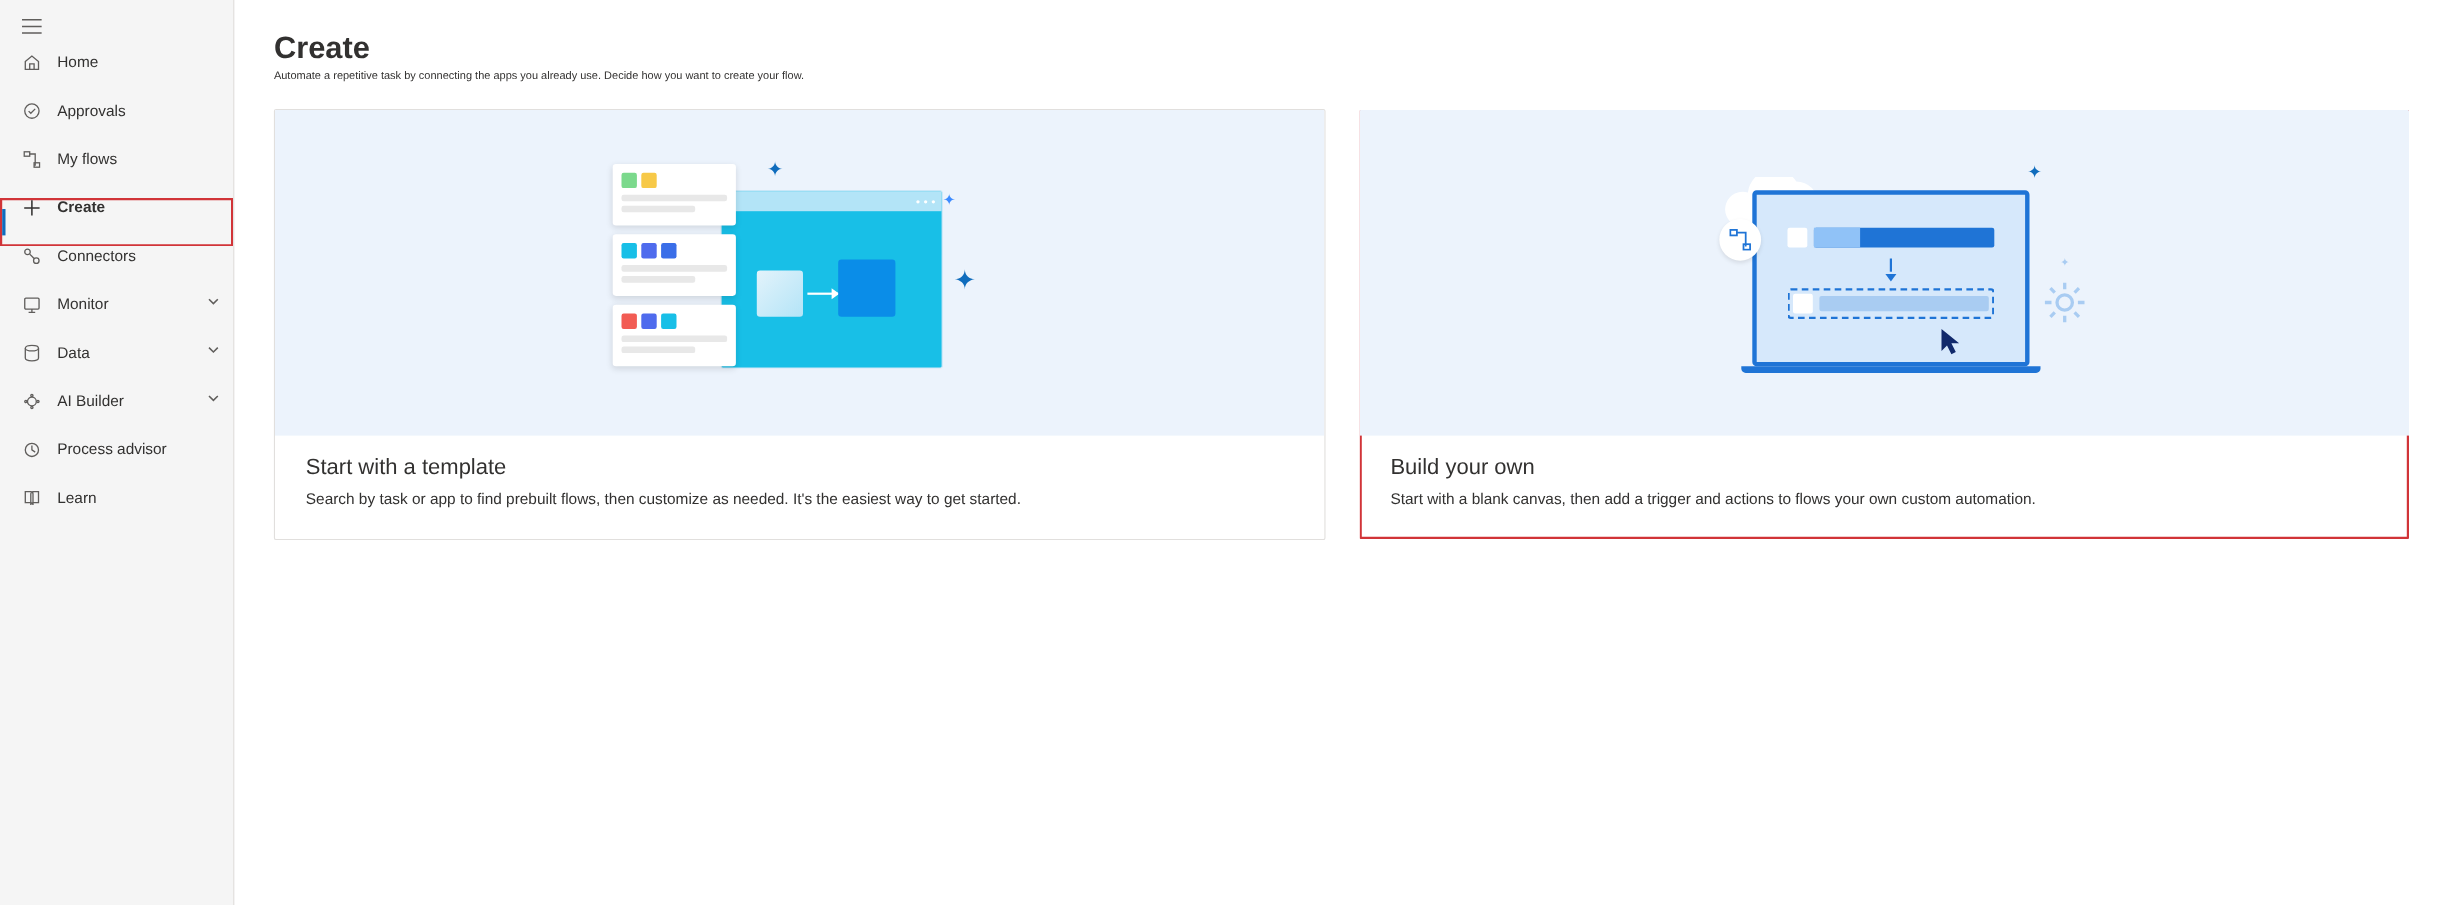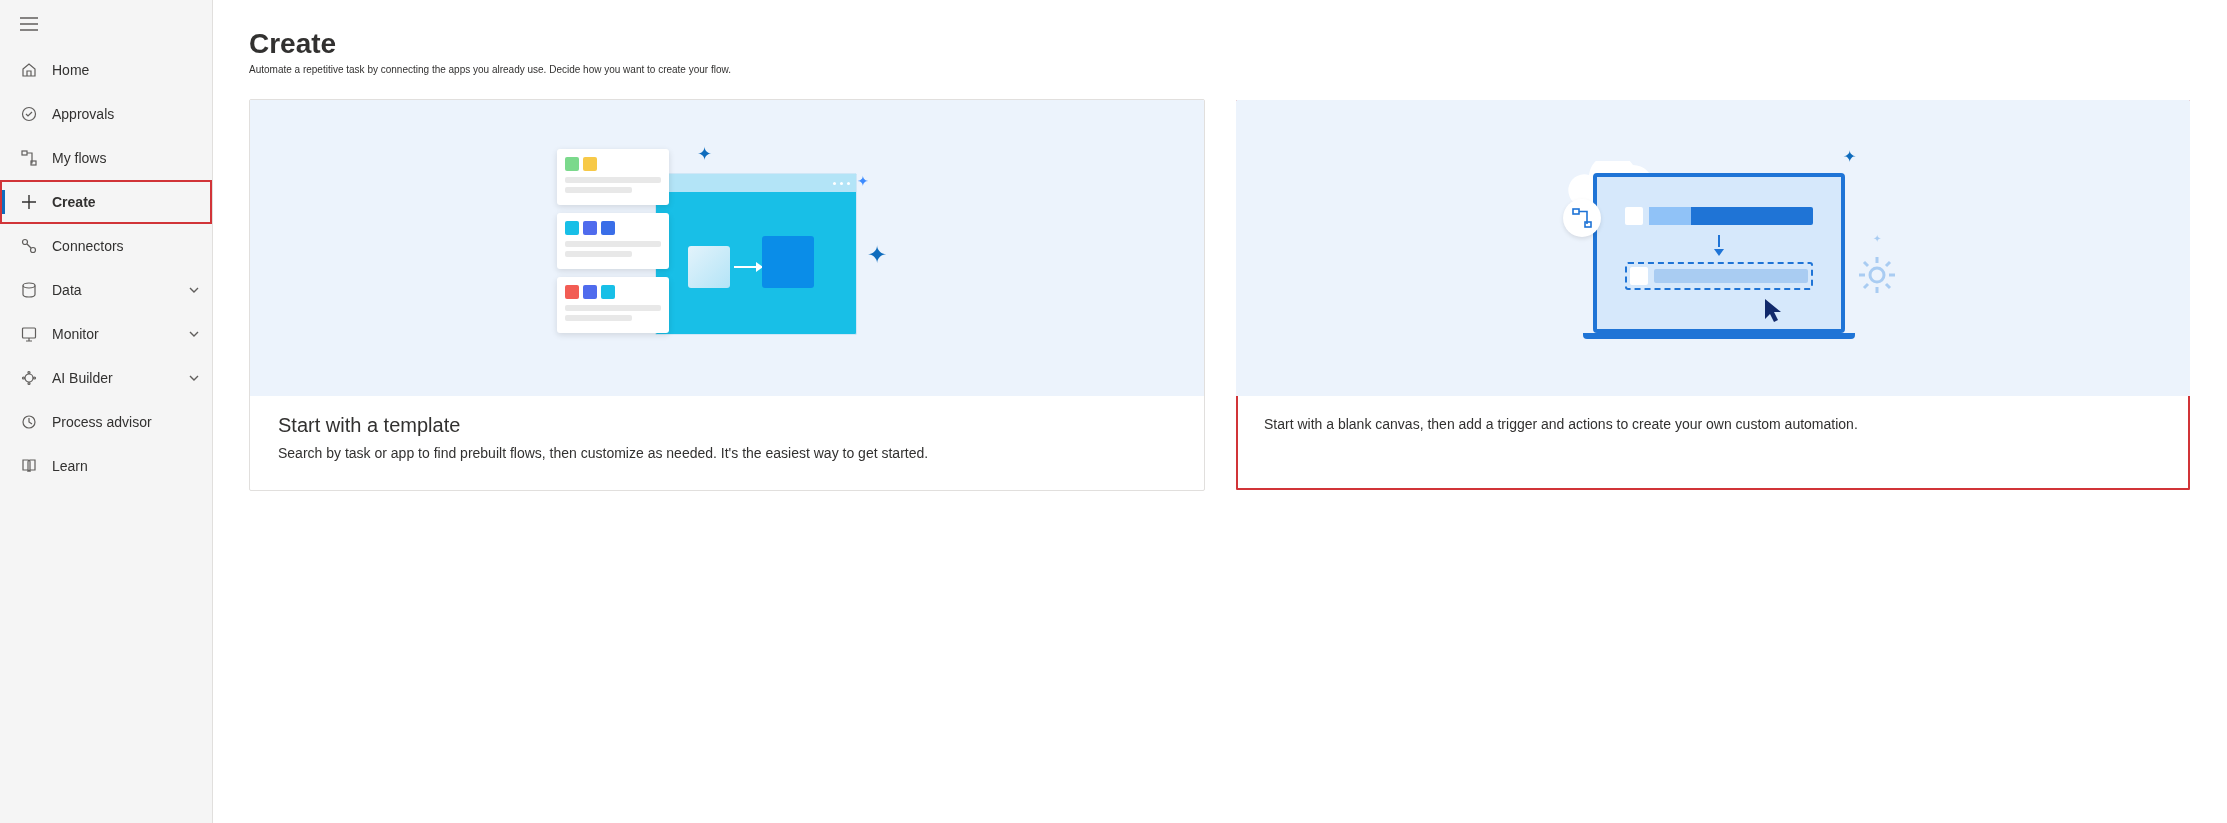--- a/index.html
+++ b/index.html
@@ -28,21 +28,20 @@
     align-items: center;
     padding-left: 20px;
   }
   .hamburger-icon {
     width: 18px;
     height: 14px;
   }
   .nav-item {
     height: 44px;
     display: flex;
-    align-items: center;
     padding-left: 20px;
     padding-right: 12px;
     cursor: pointer;
     color: #323130;
     position: relative;
   }
   .nav-item.selected {
     font-weight: 600;
     box-shadow: inset 0 0 0 2px #d13438;
   }
@@ -323,38 +322,38 @@
           <circle cx="12" cy="12" r="2.5"></circle>
           <path d="M6 6l4 4"></path>
         </svg>
       </span>
     <span class="nav-label">Connectors</span>
   </div>
 
   <div class="nav-item">
     <span class="nav-icon">
         <svg width="16" height="16" viewBox="0 0 16 16" fill="none" stroke="#605e5c" stroke-width="1.2">
-          <ellipse cx="8" cy="3.5" rx="6" ry="2.5"></ellipse>
-          <path d="M2 3.5v9c0 1.4 2.7 2.5 6 2.5s6-1.1 6-2.5v-9"></path>
-        </svg>
-      </span>
-    <span class="nav-label">Data</span>
+          <rect x="1.5" y="2" width="13" height="10" rx="1"></rect>
+          <path d="M5 15h6M8 12v3"></path>
+        </svg>
+      </span>
+    <span class="nav-label">Monitor</span>
     <svg class="chevron" viewBox="0 0 12 12" fill="none" stroke="#605e5c" stroke-width="1.4">
         <path d="M2 4l4 4 4-4"></path>
       </svg>
   </div>
 
   <div class="nav-item">
     <span class="nav-icon">
         <svg width="16" height="16" viewBox="0 0 16 16" fill="none" stroke="#605e5c" stroke-width="1.2">
-          <rect x="1.5" y="2" width="13" height="10" rx="1"></rect>
-          <path d="M5 15h6M8 12v3"></path>
-        </svg>
-      </span>
-    <span class="nav-label">Monitor</span>
+          <ellipse cx="8" cy="3.5" rx="6" ry="2.5"></ellipse>
+          <path d="M2 3.5v9c0 1.4 2.7 2.5 6 2.5s6-1.1 6-2.5v-9"></path>
+        </svg>
+      </span>
+    <span class="nav-label">Data</span>
     <svg class="chevron" viewBox="0 0 12 12" fill="none" stroke="#605e5c" stroke-width="1.4">
         <path d="M2 4l4 4 4-4"></path>
       </svg>
   </div>
 
   <div class="nav-item">
     <span class="nav-icon">
         <svg width="16" height="16" viewBox="0 0 16 16" fill="none" stroke="#605e5c" stroke-width="1.2">
           <circle cx="8" cy="8" r="4"></circle>
           <circle cx="2.5" cy="8" r="1"></circle>
@@ -484,18 +483,19 @@
                 <rect x="1" y="1" width="6" height="5"></rect>
                 <rect x="13" y="14" width="6" height="5"></rect>
                 <path d="M7 3.5h8V16"></path>
               </svg>
           </div>
           <span class="spark sp1">✦</span>
           <span class="spark sp2">✦</span>
         </div>
       </div>
       <div class="card-body">
-        <p class="card-desc">Start with a blank canvas, then add a trigger and actions to create your own custom automation.</p>
+        <h2 class="card-title">Build your own</h2>
+        <p class="card-desc">Start with a blank canvas, then add a trigger and actions to flows your own custom automation.</p>
       </div>
     </div>
 
   </div>
 </main>
 
 </body></html>

